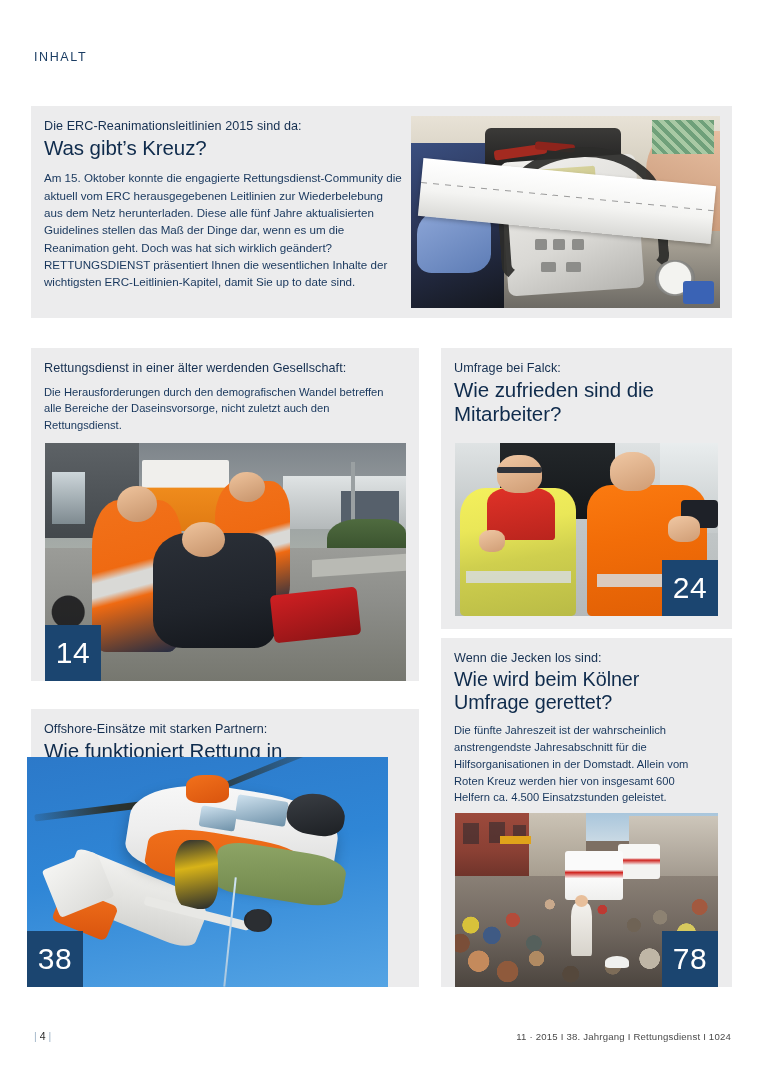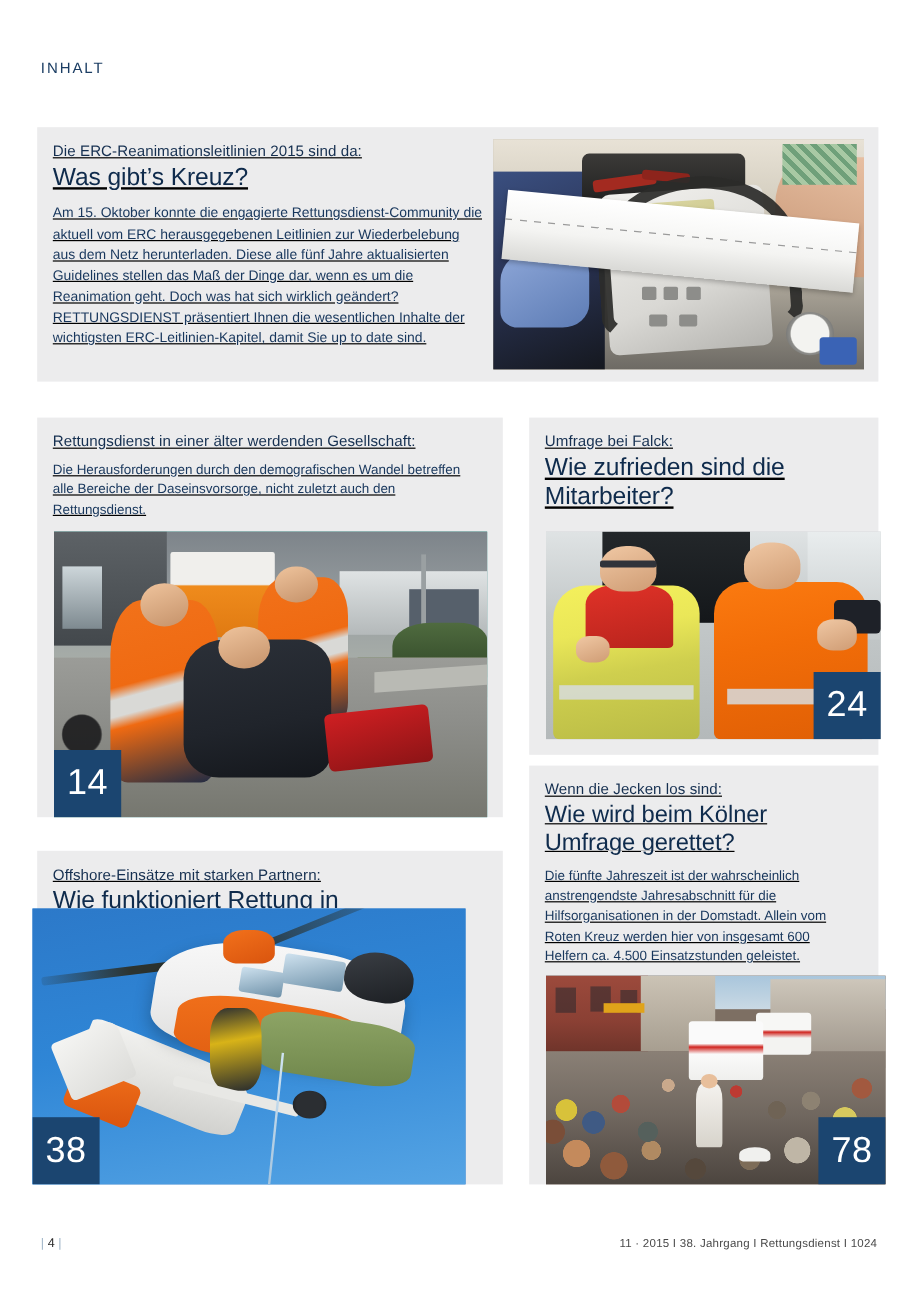--- a/index.html
+++ b/index.html
@@ -34,21 +34,20 @@
   }
 
   
   .card {
     position: absolute;
     background: #ececed;
     box-sizing: border-box;
   }
   .card-pad {
     padding: 12px 27px 0 13px;
-    text-decoration: underline;
   }
   .eyebrow {
     color: #152f50;
     font-size: 12.6px;
     line-height: 1.32;
     font-weight: 400;
     margin: 0 0 1px 0;
     letter-spacing: .005em;
   }
   .headline {
@@ -301,21 +300,21 @@
   .he-crew { position:absolute; left:41%; top:36%; width:12%; height:30%;
     background:linear-gradient(170deg,#2a2d31 0%, #d8b318 40%, #262a2e 100%); border-radius:34%; }
   .he-rope { position:absolute; left:56%; top:52%; width:2px; height:48%;
     background:linear-gradient(180deg,#cfe3f2,#a8c6de); transform:rotate(6deg); }
   .he-hook { position:absolute; left:60%; top:66%; width:8%; height:10%;
     background:radial-gradient(circle,#2b2e32 60%, #15171a 100%); border-radius:50%; }
   .he-skid { position:absolute; left:32%; top:66%; width:30%; height:4%;
     background:#e8e8e5; border-radius:3px; transform:rotate(14deg); }
 
   
-  .ph-karn { background:#7d6f63;padding-left:20px; }
+  .ph-karn { background:#7d6f63; }
   .ka-sky { position:absolute; left:0; top:0; width:100%; height:16%;
     background:linear-gradient(180deg,#a9c6dc,#c9d9e4); }
   .ka-bldgL { position:absolute; left:0; top:0; width:30%; height:46%;
     background:linear-gradient(180deg,#9c4a3c 0%, #8a4034 48%, #5d2c24 100%); }
   .ka-winL { position:absolute; background:rgba(40,40,45,.55); }
   .ka-bldgM { position:absolute; left:28%; top:0; width:22%; height:36%;
     background:linear-gradient(180deg,#cbc3b5,#a79e90); }
   .ka-bldgR { position:absolute; right:0; top:2%; width:34%; height:42%;
     background:linear-gradient(180deg,#cdc6ba,#9a9186); }
   .ka-awn { position:absolute; left:17%; top:13%; width:12%; height:5%;
@@ -429,21 +428,21 @@
       <div class="skin" style="left:38%; top:33%; width:12%; height:15%;"></div>
       <div class="st-bag"></div>
     </div>
     <div class="badge" style="left:0; bottom:0; width:56px; height:56px;">14</div>
   </div>
 
   <div class="card card-pad" style="left:441px; top:348px; width:291px; height:281px;">
     <p class="eyebrow">Umfrage bei Falck:</p>
     <p class="headline">Wie zufrieden sind die Mitarbeiter?</p>
   </div>
-  <div class="photo ph-falck" style="left:455px; top:443px; width:263px; height:173px;padding-left:16px;">
+  <div class="photo ph-falck" style="left:455px; top:443px; width:263px; height:173px;">
     <div class="photo-inner">
       <div class="fa-bg"></div>
       <div class="fa-door"></div>
       <div class="fa-wallR"></div>
       <div class="fa-manA"></div>
       <div class="fa-manA-red"></div>
       <div class="fa-refl" style="left:4%; top:74%; width:40%; height:7%;"></div>
       <div class="fa-manA-head"></div>
       <div class="fa-glasses"></div>
       <div class="fa-thumbA"></div>

